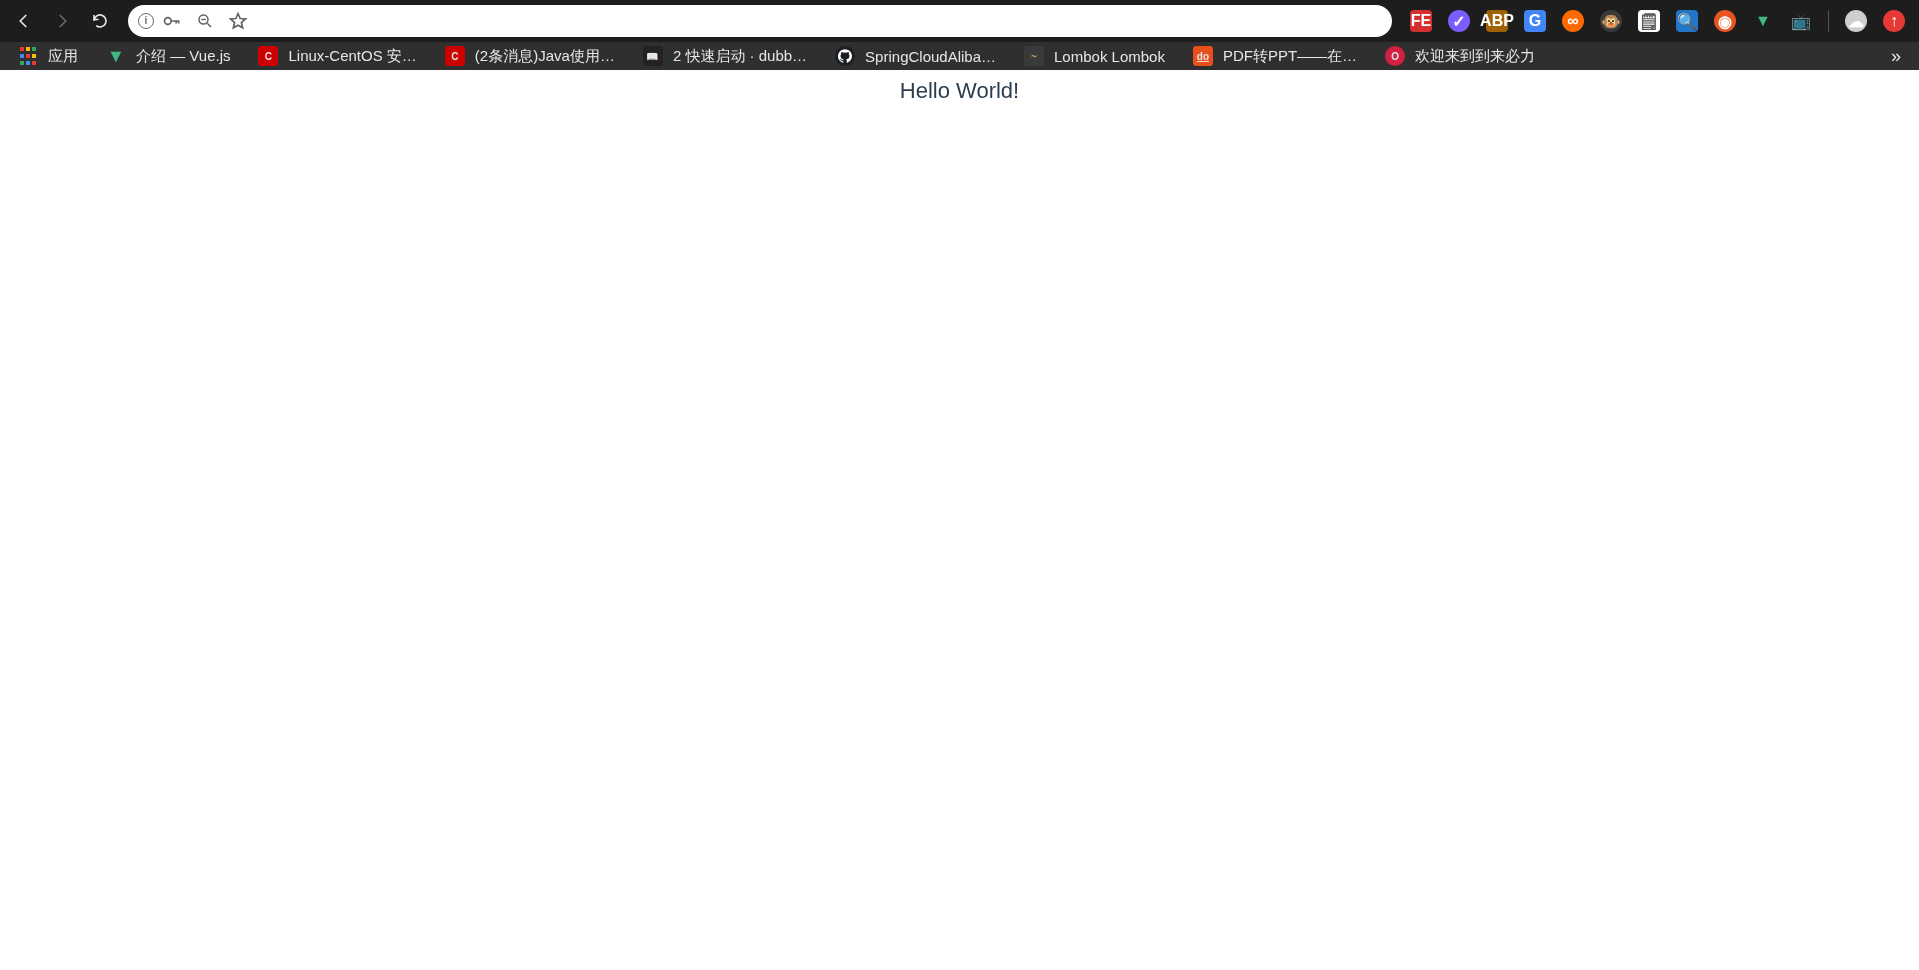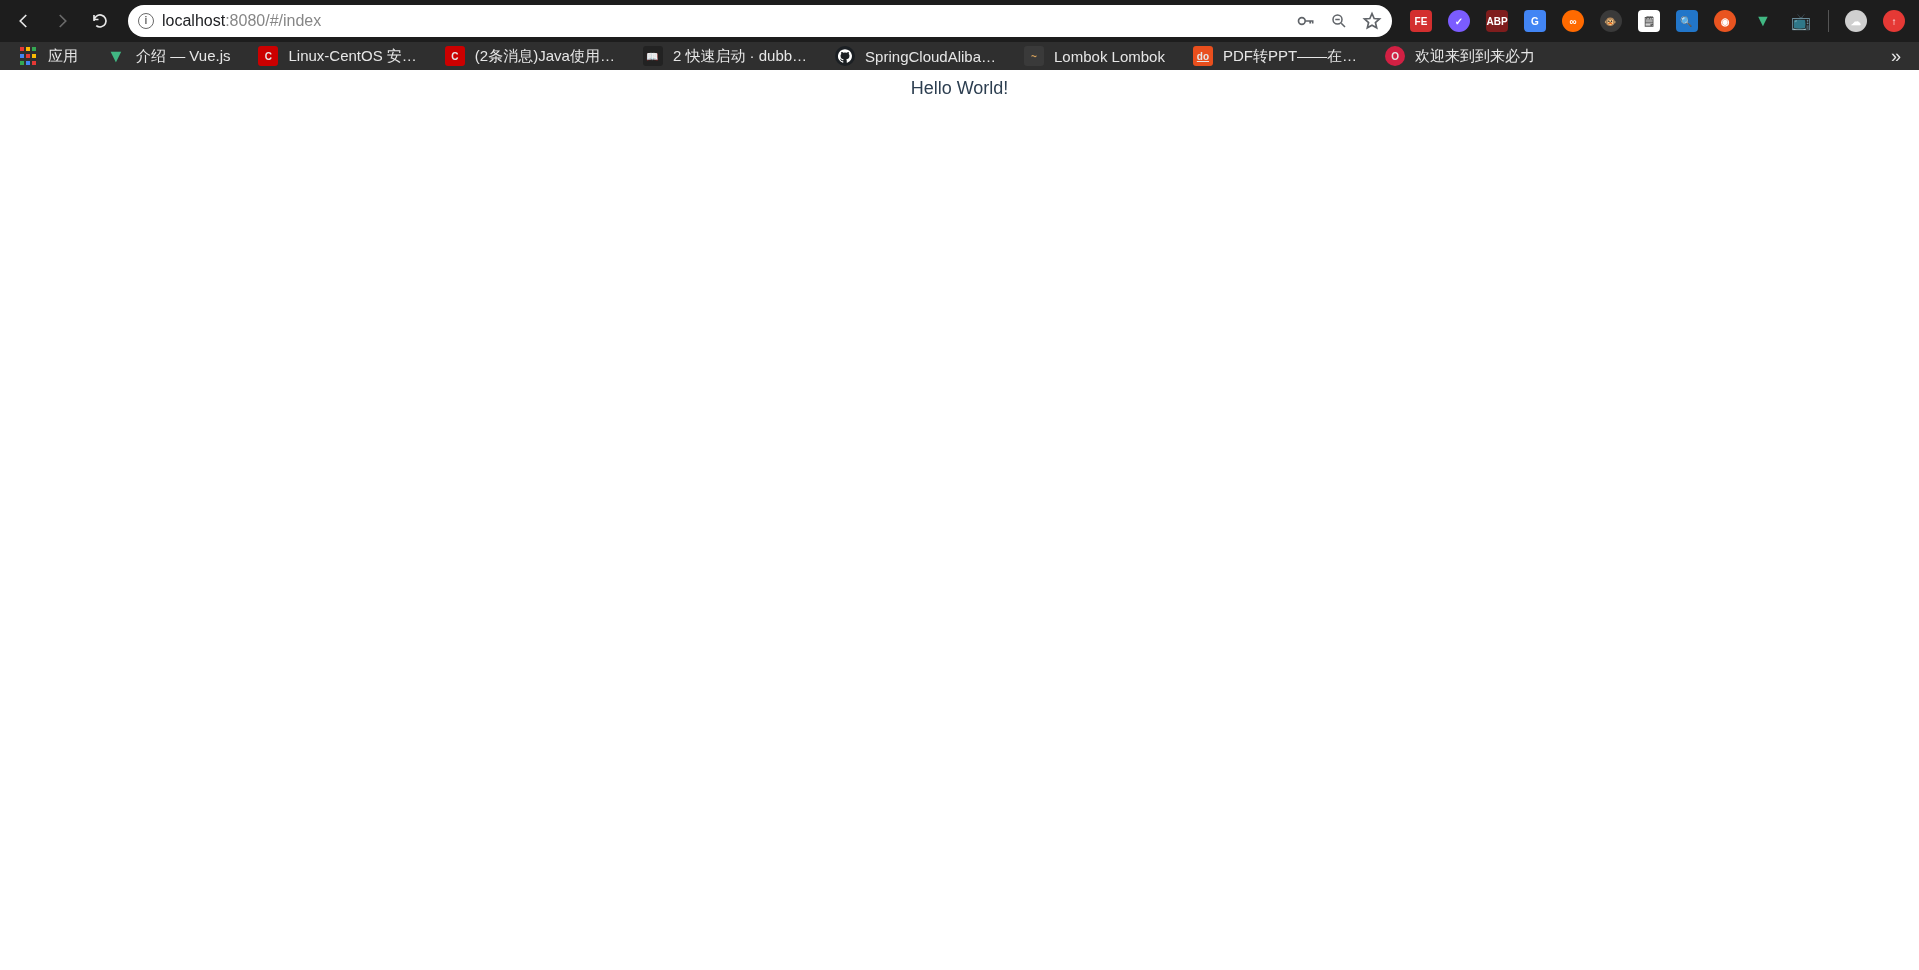--- a/index.html
+++ b/index.html
@@ -27,21 +27,21 @@
       color:#6a6a6a; font-size:10px; font-weight:bold; line-height:1;
     }
     .omni-text { flex:1; font-size:16px; color:#202124; }
     .omni-text .gray { color:#868686; }
     .omni-right { display:flex; align-items:center; gap:14px; color:#5f6368; }
     .omni-right span, .omni-right svg { display:flex; align-items:center; }
 
     .ext-strip { display:flex; align-items:center; gap:16px; padding:0 6px; }
     .ext-icon {
       width:22px; height:22px; border-radius:4px; display:flex; align-items:center;
-      justify-content:center; font-size:10px; font-weight:bold; color:#fff;
+      justify-content:center; font-size:16px; font-weight:bold; color:#fff;
     }
     .ext-sep { width:1px; height:22px; background:#555; }
 
     
     .bm-bar {
       height:28px; background:#2f2f2f; display:flex; align-items:center;
       padding:0 18px; gap:28px; color:#e6e6e6; font-size:15px;
     }
     .bm-item {
       display:flex; align-items:center; gap:10px; cursor:pointer;
@@ -50,26 +50,26 @@
     .bm-icon {
       width:20px; height:20px; border-radius:3px; display:flex; align-items:center;
       justify-content:center; font-size:10px; font-weight:bold; flex-shrink:0;
     }
     .bm-overflow { margin-left:auto; color:#e6e6e6; font-size:18px; cursor:pointer; }
 
     
     .page {
       width:100%; display:flex; justify-content:center; padding-top:8px;
     }
-    .hello { font-size:18px; color:#2c3e50; }
+    .hello { font-size:22px; color:#2c3e50; }
 
     
     .fe  { background:#d32f2f; }
     .chk { background:#7b5cff; border-radius:50%; }
-    .abp { background:#7f1d1d; }
+    .abp { background:#a16207; }
     .gt  { background:#4285f4; }
     .inf { background:#ff6a00; border-radius:50%; }
     .mky { background:#3a3a3a; border-radius:50%; }
     .pap { background:#fff; }
     .ce  { background:#2276c9; }
     .ub  { background:#e95420; border-radius:50%; }
     .vue { background:transparent; color:#41b883; font-size:16px; }
     .tv  { background:transparent; color:#c0392b; font-size:16px; }
     .prof{ background:#cfcfcf; border-radius:50%; }
     .up  { background:#e53935; border-radius:50%; }
@@ -96,23 +96,20 @@
       </svg>
   </div>
   <div class="nav-btn">
     <svg width="18" height="18" viewBox="0 0 24 24" fill="none" stroke-width="2.2">
         <path d="M4 12a8 8 0 1 1 3 6.2M4 4v6h6"></path>
       </svg>
   </div>
 
   <div class="omni-box">
     <span class="omni-icon">i</span>
-    <span class="omni-text">
-      <span>localhost</span><span class="gray">:8080/#/index</span>
-    </span>
     <div class="omni-right">
       <span>
         <svg width="20" height="20" viewBox="0 0 24 24" fill="#5f6368">
             <circle cx="7" cy="12" r="4" fill="none" stroke="#5f6368" stroke-width="2"></circle>
             <path d="M11 12h10M17 12v3M20 12v3" stroke="#5f6368" stroke-width="2"></path>
           </svg>
       </span>
       <span>
         <svg width="18" height="18" viewBox="0 0 24 24" fill="none" stroke="#5f6368" stroke-width="2">
             <circle cx="10" cy="10" r="6"></circle>

